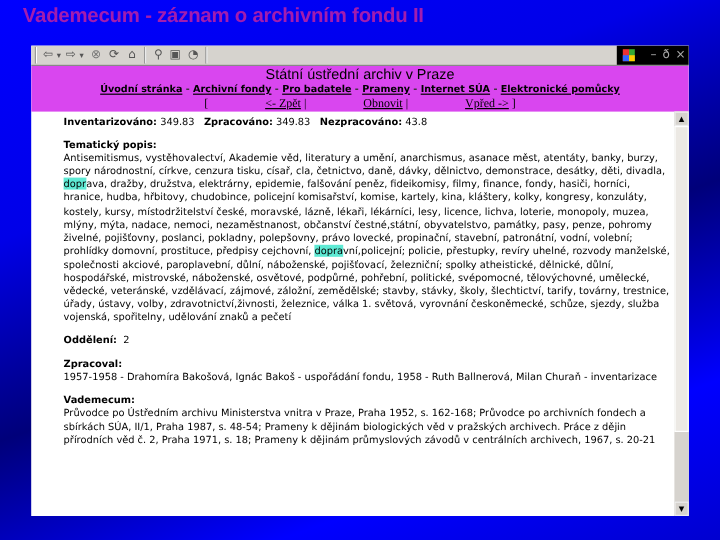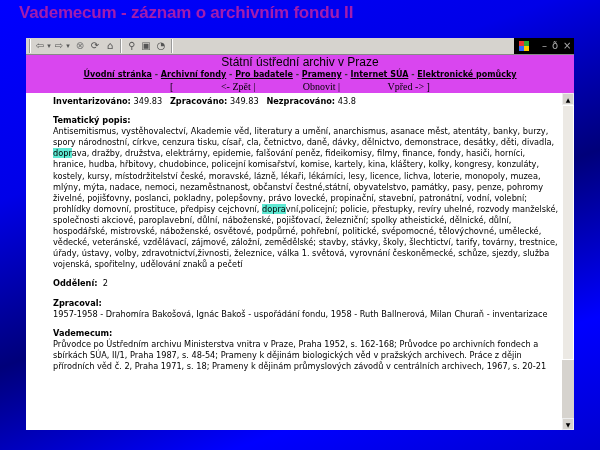--- a/index.html
+++ b/index.html
@@ -16,21 +16,21 @@
   .winlogo{position:absolute;left:5px;top:3px;width:10px;height:10px;
     background:linear-gradient(90deg,#e33 0 50%,#3a3 50% 100%);}
   .winlogo::after{content:"";position:absolute;left:0;top:5px;width:10px;height:5px;
     background:linear-gradient(90deg,#36f 0 50%,#fc0 50% 100%);}
   .wctl{position:absolute;top:1px;color:#aaa;font-size:10px;line-height:14px;}
   .header{position:absolute;left:0;top:17px;width:548px;height:38px;background:#d946ef;text-align:center;}
   .header .h-title{font-family:"Liberation Sans",sans-serif;font-size:12px;color:#000;line-height:13px;margin-top:1px;}
   .header .h-nav{font-family:"DejaVu Sans",sans-serif;font-size:8px;font-weight:bold;color:#333;line-height:12px;}
   .header .h-nav a{color:#000;text-decoration:underline;}
   .header .h-hist{font-family:"Liberation Serif",serif;font-size:10px;color:#000;line-height:11px;}
-  .header .h-hist a{color:#000;margin-left:45px;}
+  .header .h-hist a{color:#000;text-decoration:underline;margin-left:45px;}
   .content{position:absolute;left:4px;top:58px;width:530px;font-family:"DejaVu Sans",sans-serif;
     font-size:8.2px;line-height:11.1px;color:#000;}
   .content b{font-weight:bold;}
   .sec{margin-bottom:8px;padding-left:23px;}
   .hl{background:#5eead4;}
   .scrollbar{position:absolute;right:0;top:55px;width:12px;height:337px;background:#d6d3ce;}
   .scroll-up,.scroll-down{position:absolute;left:0;width:12px;height:12px;background:#d6d3ce;font-size:6px;
     line-height:12px;text-align:center;color:#000;border:1px solid #eee;box-sizing:border-box;}
   .scroll-up{top:0;} .scroll-down{bottom:0;}
   .scroll-thumb{position:absolute;left:0;top:12px;width:12px;height:255px;background:#ece9e4;

